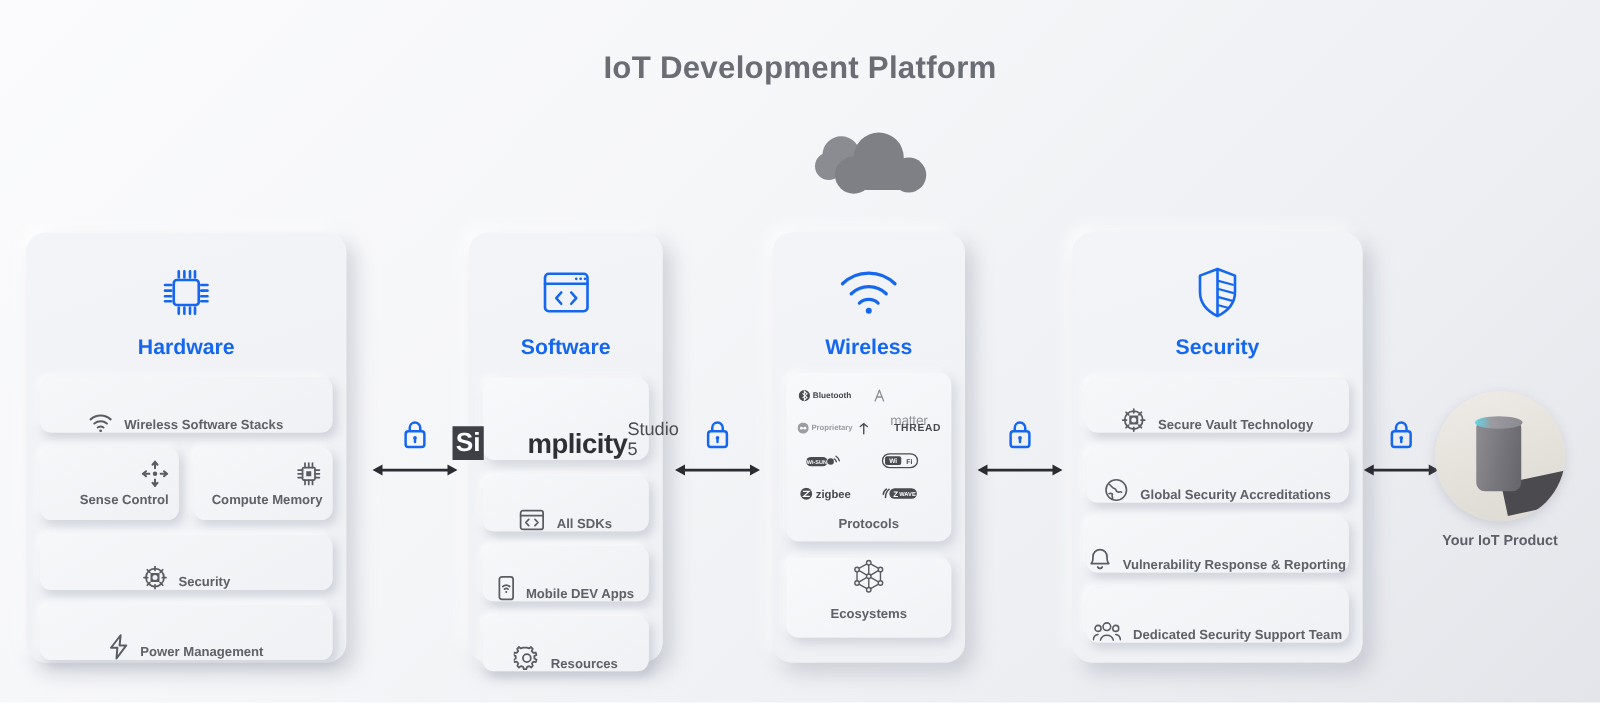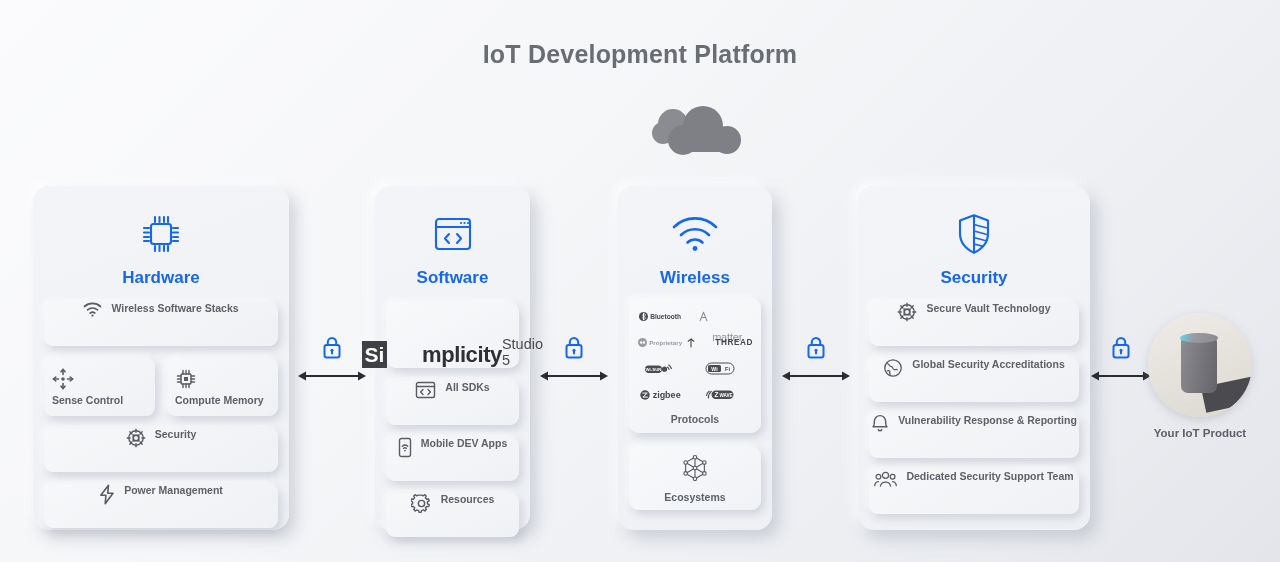--- a/index.html
+++ b/index.html
@@ -26,39 +26,39 @@
   .cloud-wrap { position: absolute; left: 645px; top: 100px; width: 105px; height: 62px; }
 
   
   .col {
     position: absolute;
     background: linear-gradient(160deg, #f3f4f7 0%, #eef0f4 100%);
     border-radius: 16px;
     box-shadow: 7px 8px 16px rgba(160,164,178,.45), -4px -4px 12px rgba(255,255,255,.95);
     padding-top: 16px;
   }
-  .col-hardware { left: 33px;  top: 186px; width: 256px; height: 344px; }
+  .col-hardware { left: 21px;  top: 186px; width: 256px; height: 344px; }
   .col-software { left: 375px; top: 186px; width: 155px; height: 344px; }
   .col-wireless { left: 618px; top: 186px; width: 154px; height: 344px; }
   .col-security { left: 858px; top: 186px; width: 232px; height: 344px; }
 
   .col-icon { height: 52px; display: flex; align-items: center; justify-content: center; margin-top: 6px; }
   .col-title {
     text-align: center; color: #1667ef; font-size: 17px; font-weight: bold;
     margin-top: 8px; margin-bottom: 14px;
   }
   .col-wireless .col-title { margin-bottom: 10px; }
   .col-body { padding: 0 11px; }
 
   
   .pill {
     background: linear-gradient(150deg, #f6f7f9 0%, #eff1f4 100%);
     border-radius: 9px;
     box-shadow: 3px 4px 8px rgba(163,167,180,.42), -2px -2px 6px rgba(255,255,255,.92);
-    display: flex; align-items: flex-start; justify-content: center;
+    display: flex; align-items: flex-end; justify-content: center;
     gap: 9px;
     height: 44px;
     margin-bottom: 12px;
     padding: 0 8px;
   }
   .pill-label { font-size: 10.5px; color: #5f6168; font-weight: bold; white-space: nowrap; }
   .pill .ic { flex: 0 0 auto; display: flex; align-items: center; }
 
   
   .pill-row { display: flex; gap: 12px; margin-bottom: 12px; }
@@ -94,21 +94,21 @@
   }
   .proto-grid { display: grid; grid-template-columns: 1fr 1fr; row-gap: 9px; column-gap: 4px; }
   .proto-cell { display: flex; align-items: center; justify-content: center; height: 17px; }
   .proto-caption { text-align:center; font-size: 10.5px; color:#5f6168; font-weight:bold; margin-top: 10px; }
 
   .eco-card {
     background: linear-gradient(150deg,#f8f9fb 0%,#f0f2f5 100%);
     border-radius: 10px;
     box-shadow: 3px 4px 9px rgba(163,167,180,.42), -2px -2px 6px rgba(255,255,255,.92);
     height: 64px;
-    display:flex; flex-direction:column; align-items:center; justify-content:center; gap:4px;
+    display:flex; flex-direction:column; align-items:center; gap:4px;
   }
   .eco-label { font-size: 10.5px; color:#5f6168; font-weight:bold; }
 
   
   .conn { position: absolute; width: 70px; text-align: center; }
   .conn .lockrow { display:flex; justify-content:center; margin-bottom: 9px; }
   .c1 { left: 297px; top: 335px; }
   .c2 { left: 539px; top: 335px; }
   .c3 { left: 781px; top: 335px; }
   .c4 { left: 1086px; top: 335px; }

